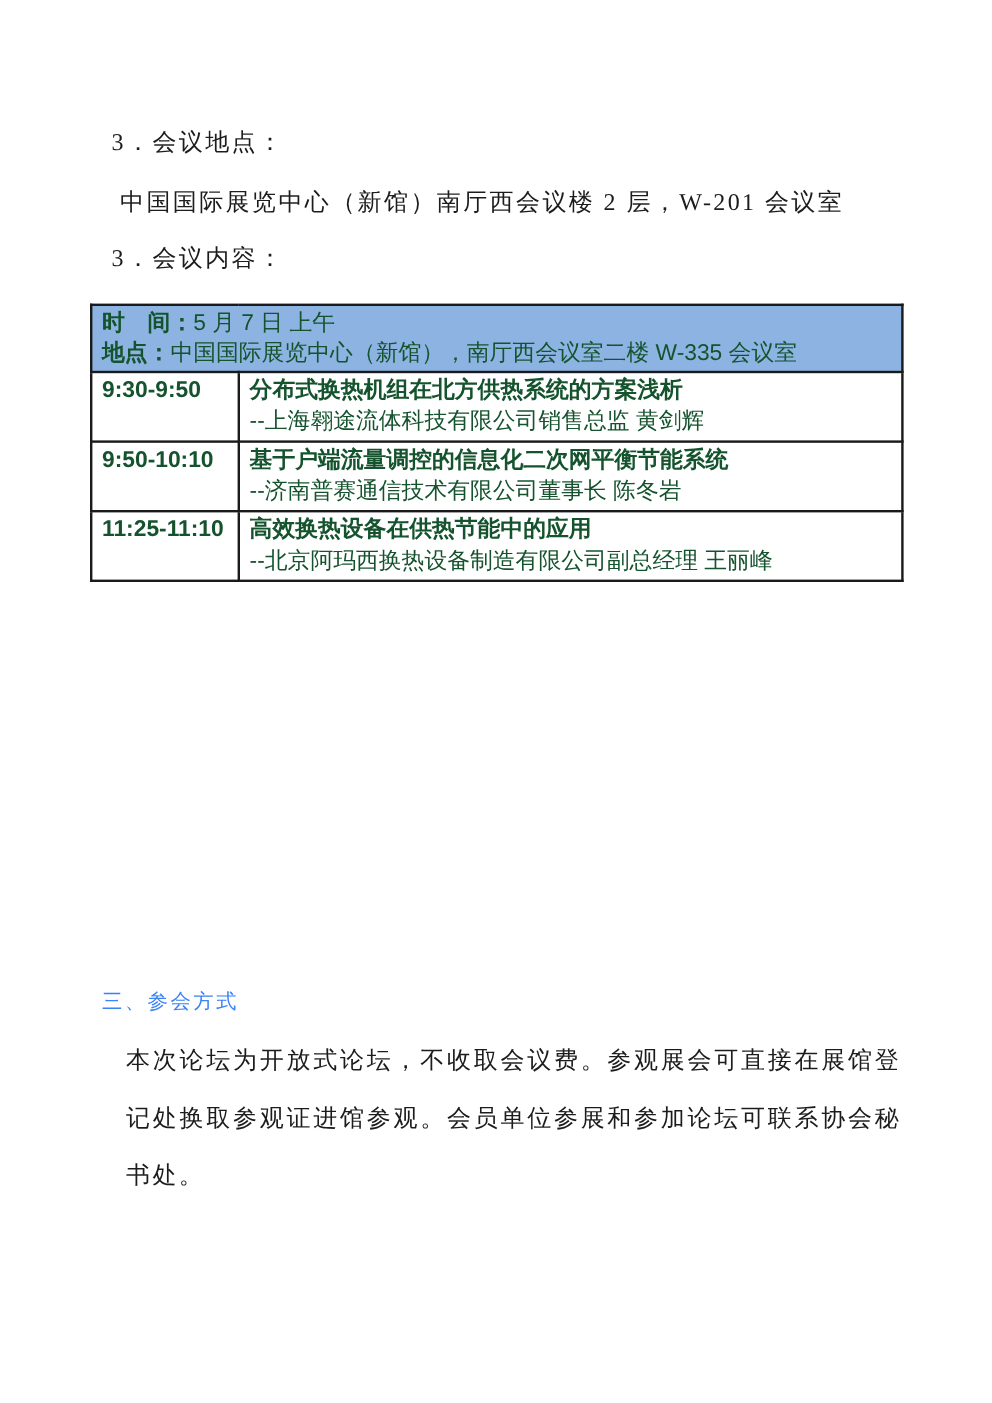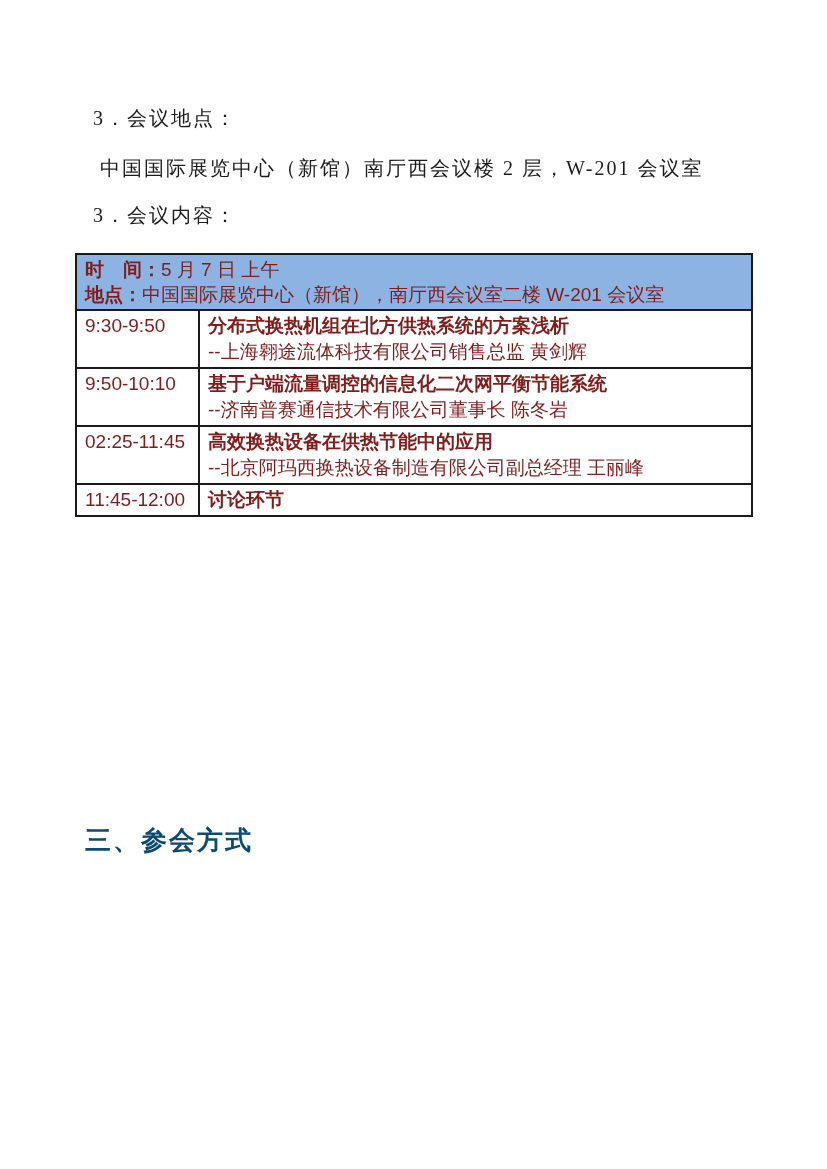--- a/index.html
+++ b/index.html
@@ -22,48 +22,48 @@
   .pos-loc{position:absolute;left:100px;top:155px;}
   .pos-item4{position:absolute;left:93px;top:202px;}
 
   table.agenda{
     position:absolute;left:75px;top:253px;
     width:676px;
     border-collapse:collapse;
     table-layout:fixed;
     font-family:"Liberation Sans","DejaVu Sans",sans-serif;
     font-size:19px;
-    color:#7f1d1d;
+    color:#14532d;
   }
   table.agenda col.c1{width:123px;}
   table.agenda col.c2{width:553px;}
   table.agenda td{
     border:2px solid #1a1a1a;
     padding:2px 8px;
     vertical-align:top;
     line-height:26px;
   }
   td.blue{
     background:#8DB3E2;
     padding:1px 8px;
   }
   td.blue .hline{line-height:25px;white-space:nowrap;}
   .b{font-weight:bold;}
   td.host{padding:2px 8px;line-height:27px;white-space:nowrap;}
-  td.time{white-space:nowrap;padding-top:3px;}
+  td.time{white-space:nowrap;padding-top:3px;font-weight:bold;}
   td.content .title{font-weight:bold;}
   td.content .speaker{font-weight:normal;}
 
   .sec3{
     position:absolute;left:85px;top:823px;
     font-family:"Liberation Serif","DejaVu Serif",serif;
-    font-weight:bold;
-    font-size:26px;
+    font-weight:normal;
+    font-size:17px;
     letter-spacing:2px;
-    color:#0c4a6e;
+    color:#3b82f6;
     white-space:nowrap;
   }
   .para{
     position:absolute;left:105px;top:860px;
     width:646px;
     font-family:"Liberation Serif","DejaVu Serif",serif;
     font-size:20px;
     letter-spacing:2px;
     line-height:48px;
     text-align:justify;
@@ -81,21 +81,21 @@
 
   <table class="agenda">
     <colgroup>
         <col class="c1">
         <col class="c2">
       </colgroup>
     <tbody>
       <tr>
         <td colspan="2" class="blue">
           <div class="hline"><span class="b">时　间：</span><span>5 月 7 日 上午</span></div>
-          <div class="hline"><span class="b">地点：</span><span>中国国际展览中心（新馆），南厅西会议室二楼 W-201 会议室</span></div>
+          <div class="hline"><span class="b">地点：</span><span>中国国际展览中心（新馆），南厅西会议室二楼 W-335 会议室</span></div>
         </td>
       </tr>
 
       <tr>
         <td class="time">9:30-9:50</td>
         <td class="content">
           <div class="title">分布式换热机组在北方供热系统的方案浅析</div>
           <div class="speaker">--上海翱途流体科技有限公司销售总监 黄剑辉</div>
         </td>
       </tr>
@@ -106,31 +106,26 @@
           <div class="title">基于户端流量调控的信息化二次网平衡节能系统</div>
           <div class="speaker">--济南普赛通信技术有限公司董事长 陈冬岩</div>
         </td>
       </tr>
 
 
 
 
 
       <tr>
-        <td class="time">02:25-11:45</td>
+        <td class="time">11:25-11:10</td>
         <td class="content">
           <div class="title">高效换热设备在供热节能中的应用</div>
           <div class="speaker">--北京阿玛西换热设备制造有限公司副总经理 王丽峰</div>
         </td>
       </tr>
 
-      <tr>
-        <td class="time">11:45-12:00</td>
-        <td class="content">
-          <div class="title">讨论环节</div>
-        </td>
-      </tr>
     </tbody>
   </table>
 
   <div class="sec3">三、参会方式</div>
+  <div class="para">本次论坛为开放式论坛，不收取会议费。参观展会可直接在展馆登记处换取参观证进馆参观。会员单位参展和参加论坛可联系协会秘书处。</div>
 
 </div>
 
 </body></html>

